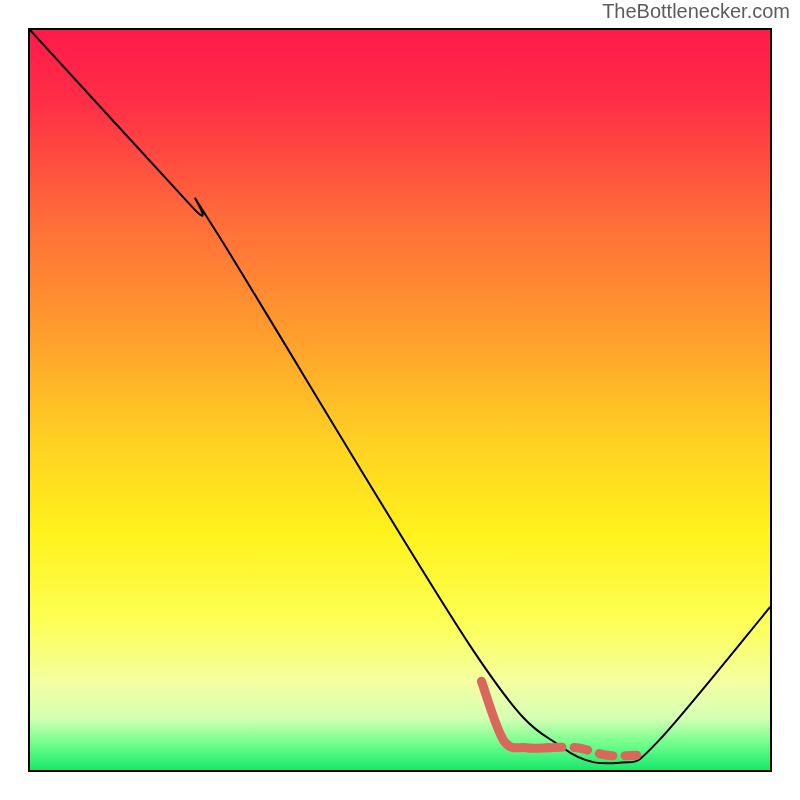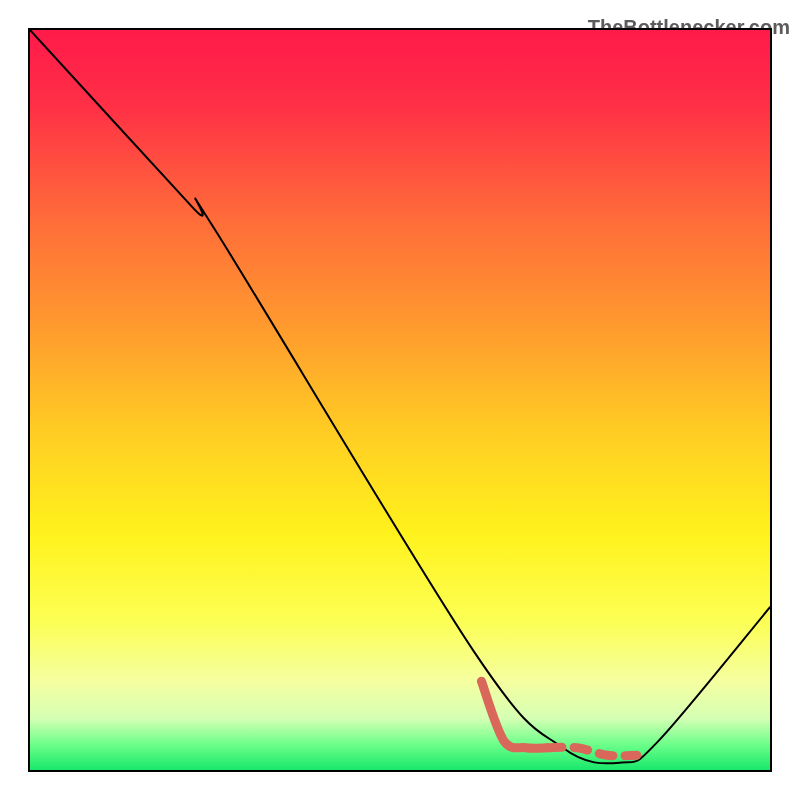--- a/index.html
+++ b/index.html
@@ -1,17 +1,17 @@
 <!DOCTYPE html>
 <html><head>
 <meta charset="utf-8">
 <style>
 *{margin:0;padding:0;box-sizing:border-box}
 body{width:800px;height:800px;background:#fff;position:relative;font-family:Arial,sans-serif}
-.attribution{position:absolute;top:16px;right:10px;font-size:20px;font-weight:bold;color:#5c5c5c}
+.attribution{position:absolute;top:0;right:10px;font-size:20px;font-weight:normal;color:#5c5c5c}
 .chart-container{position:absolute;top:28px;left:28px;width:744px;height:744px;border:2px solid #000}
 .chart-inner{width:100%;height:100%;overflow:hidden;position:relative}
 svg{display:block}
 </style>
 </head>
 <body>
 
 <div class="attribution">TheBottlenecker.com</div>
 
 <div class="chart-container">

